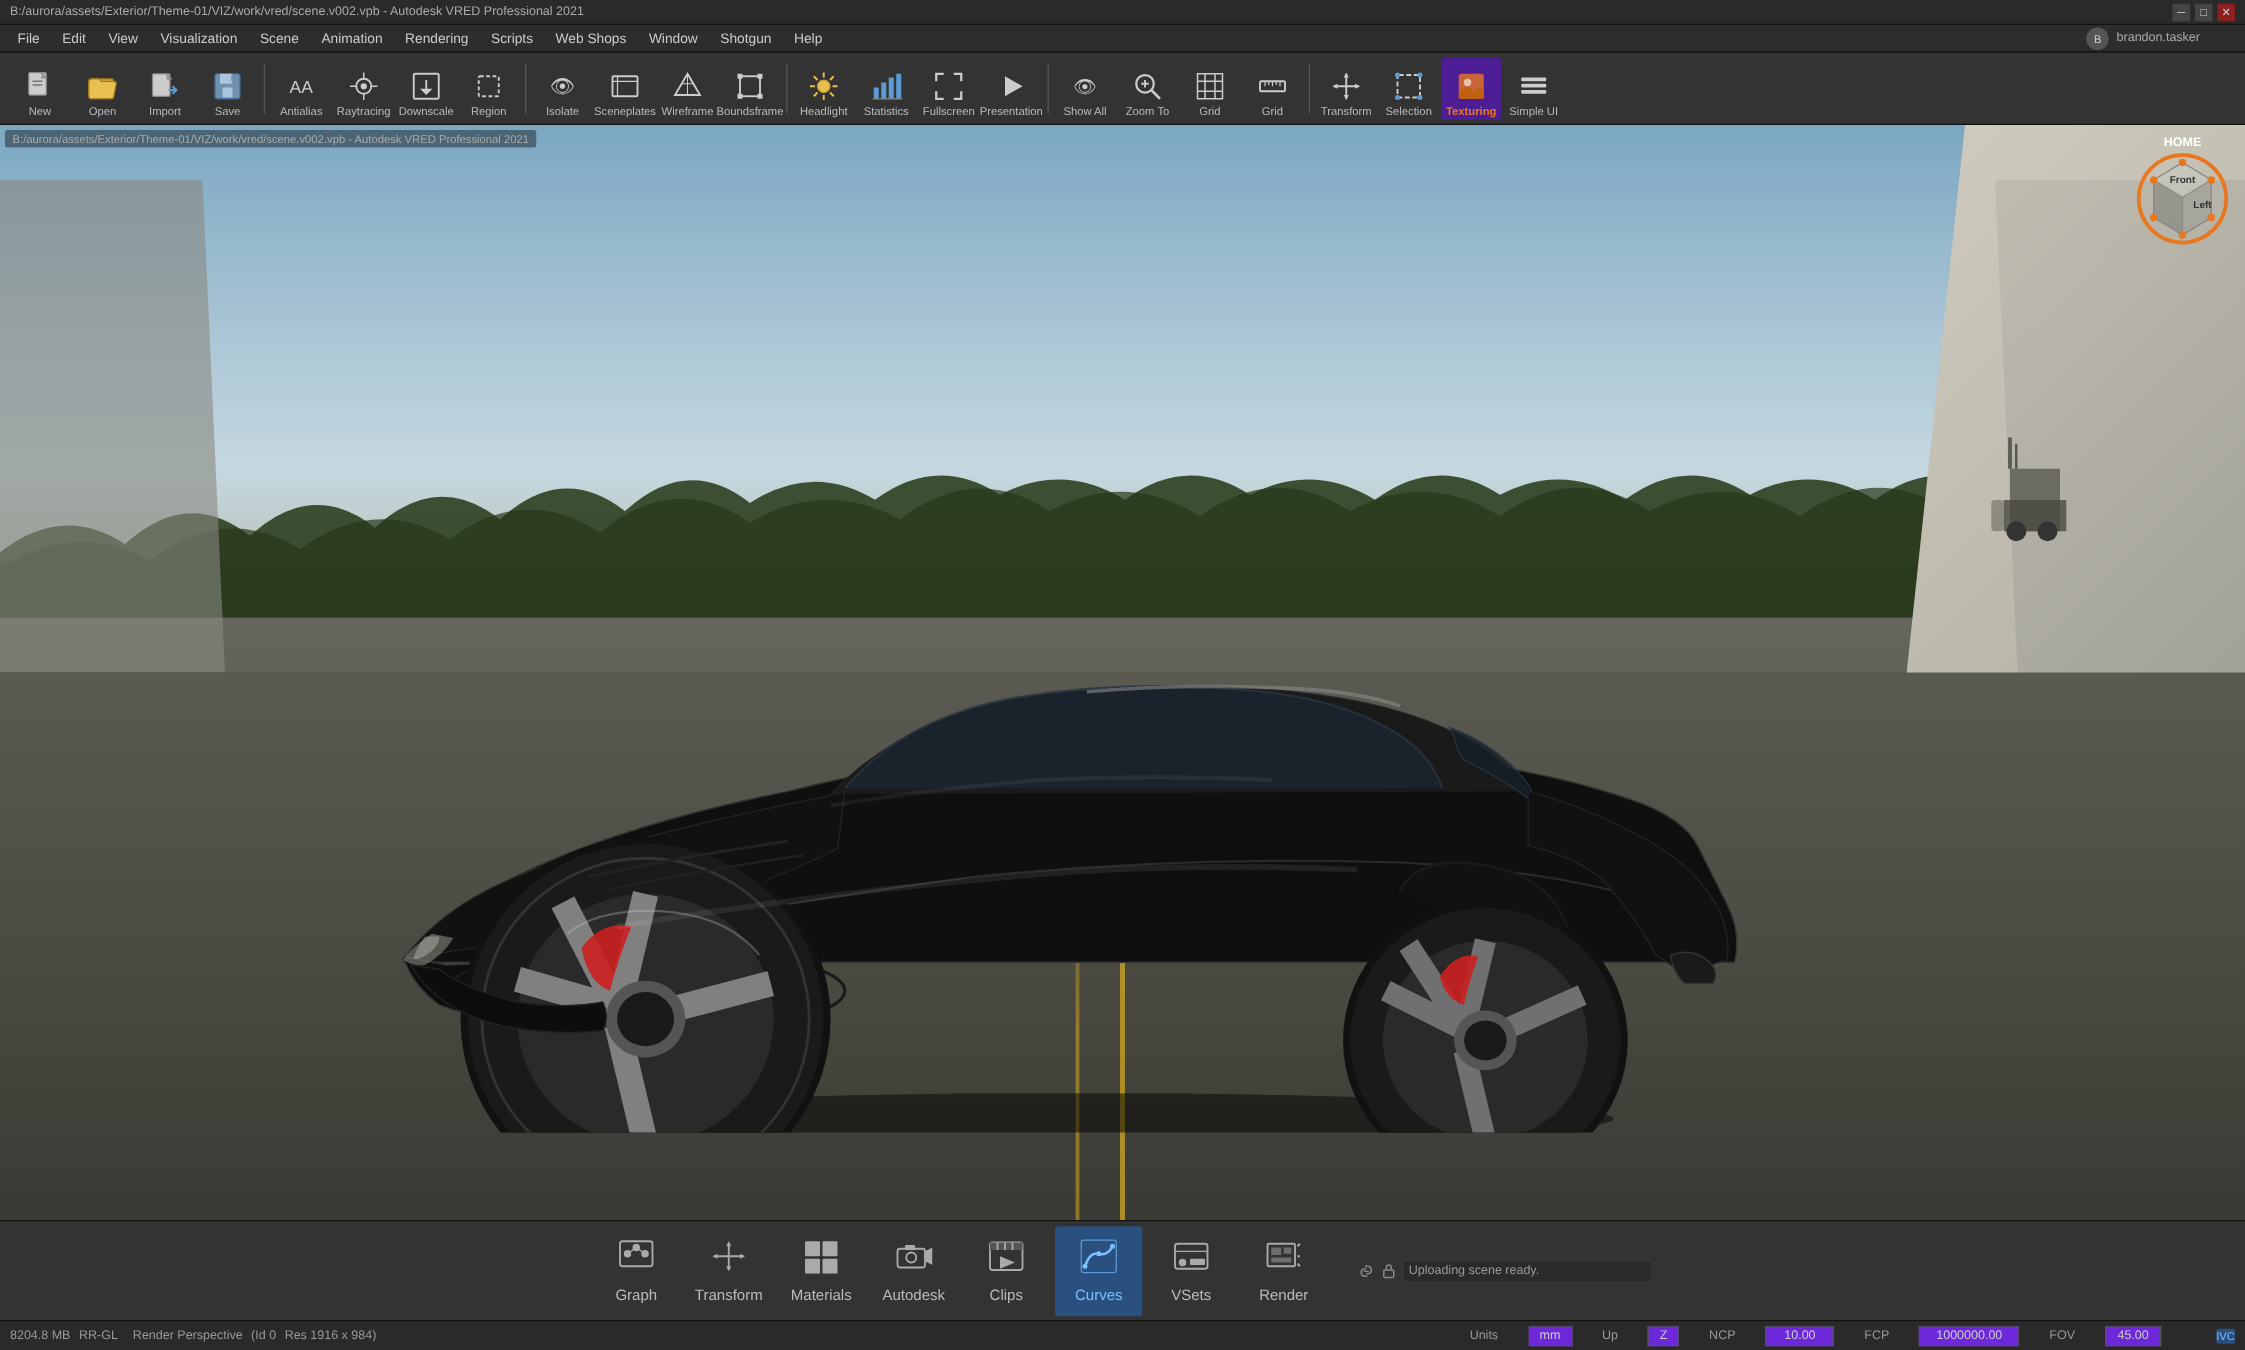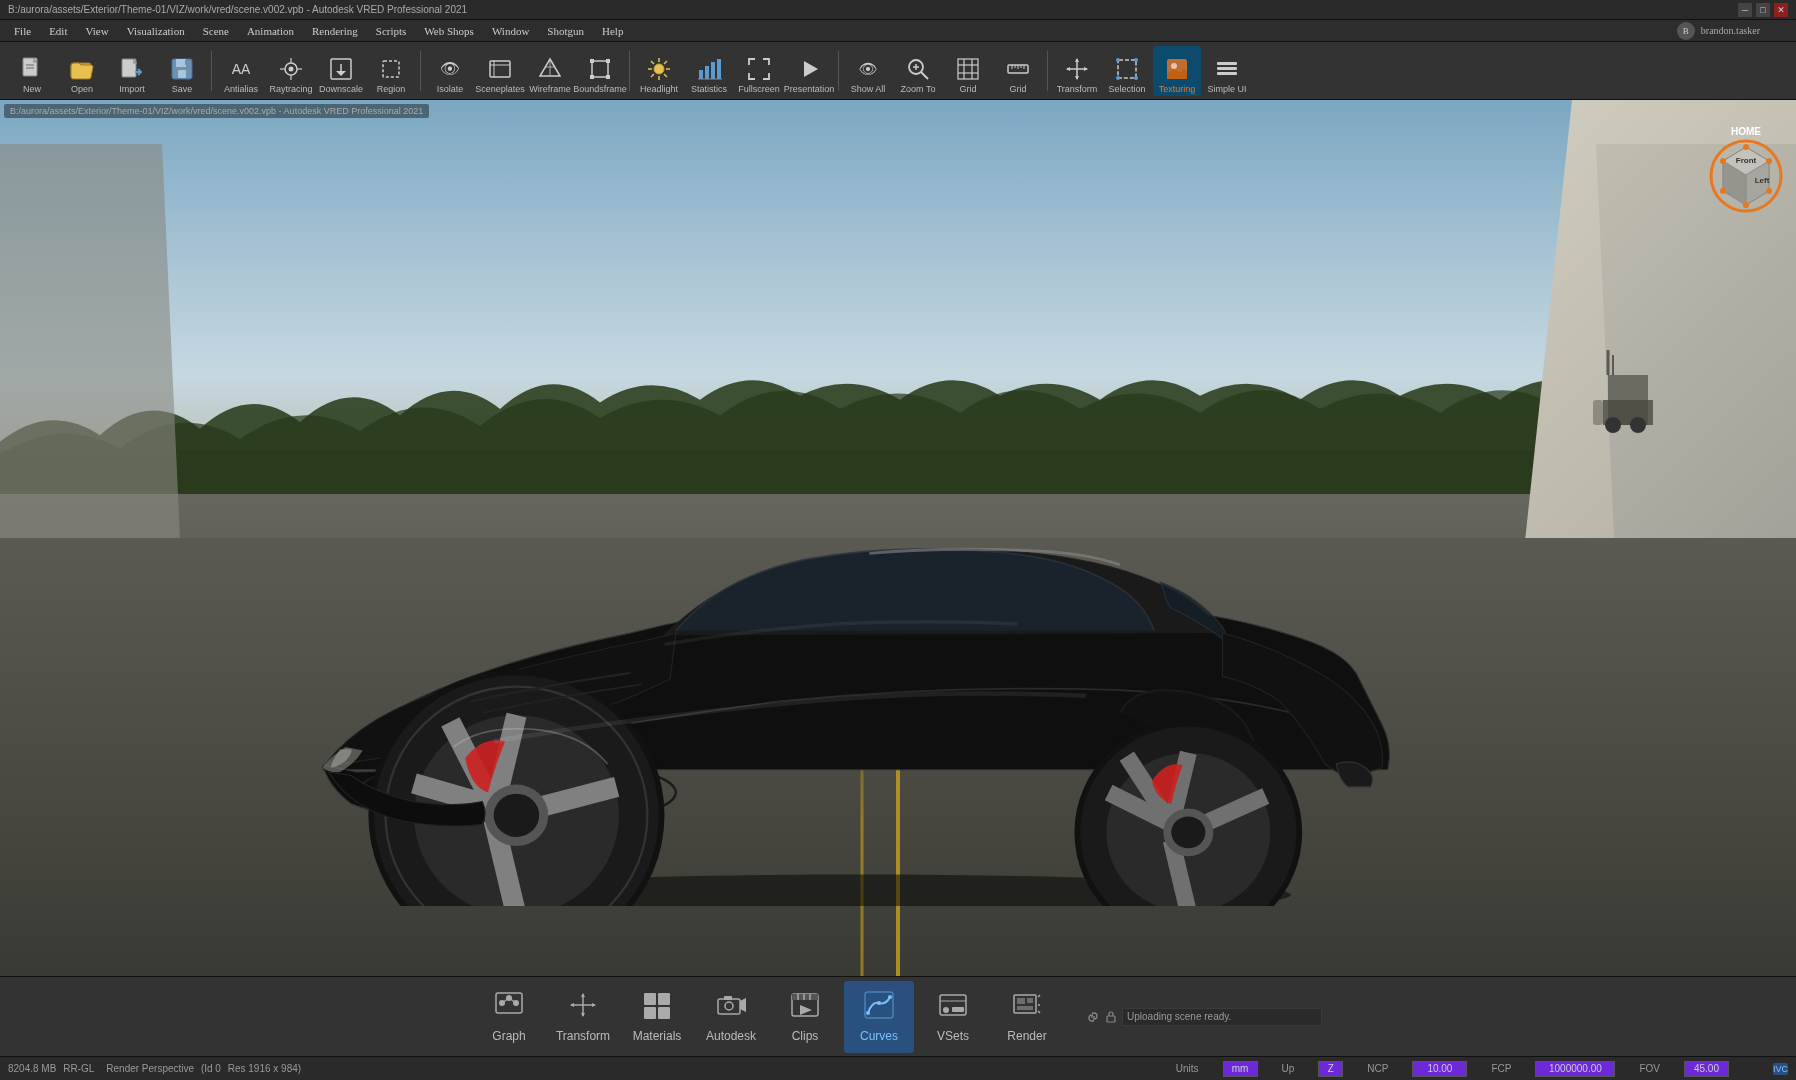--- a/index.html
+++ b/index.html
@@ -126,21 +126,21 @@
       font-size: 10px;
       color: #aaa;
       background: rgba(0,0,0,0.4);
       padding: 2px 6px;
       border-radius: 2px;
     }
 
     
     #nav-cube {
       position: absolute;
-      top: 26px;
+      top: 9px;
       right: 10px;
       width: 80px;
       height: 90px;
       display: flex;
       flex-direction: column;
       align-items: center;
     }
     #nav-cube .home-label {
       color: #fff;
       font-size: 10px;
@@ -228,21 +228,21 @@
 
 <div id="title-bar">
   <span style="flex:1; font-size:10px; color:#aaa;">B:/aurora/assets/Exterior/Theme-01/VIZ/work/vred/scene.v002.vpb - Autodesk VRED Professional 2021</span>
   <div class="win-controls">
     <button class="win-btn">─</button>
     <button class="win-btn">□</button>
     <button class="win-btn" style="background:#8b2020;">✕</button>
   </div>
 </div>
 
-<div style="position:relative; background:#2d2d2d;font-family:Liberation Serif, serif;">
+<div style="position:relative; background:#2d2d2d;">
 
   <div id="menu-bar">
     <div class="menu-item">File</div>
     <div class="menu-item">Edit</div>
     <div class="menu-item">View</div>
     <div class="menu-item">Visualization</div>
     <div class="menu-item">Scene</div>
     <div class="menu-item">Animation</div>
     <div class="menu-item">Rendering</div>
     <div class="menu-item">Scripts</div>
@@ -509,21 +509,21 @@
           <rect x="4" y="4" width="18" height="18" rx="1" fill="none" stroke="#ccc" stroke-width="1.5" stroke-dasharray="4,2"></rect>
           <circle cx="4" cy="4" r="2" fill="#5b9bd5"></circle>
           <circle cx="22" cy="4" r="2" fill="#5b9bd5"></circle>
           <circle cx="4" cy="22" r="2" fill="#5b9bd5"></circle>
           <circle cx="22" cy="22" r="2" fill="#5b9bd5"></circle>
         </svg>
     </div>
     <span class="tb-label">Selection</span>
   </div>
 
-  <div class="toolbar-btn active" style="background:#0c4a6e;">
+  <div class="toolbar-btn active" style="background:#4c1d95;font-weight:bold;">
     <div class="tb-icon">
       <svg width="26" height="26" viewBox="0 0 26 26">
           <rect x="3" y="3" width="20" height="20" rx="2" fill="#e87820" opacity="0.8"></rect>
           <circle cx="10" cy="10" r="3" fill="#fff" opacity="0.6"></circle>
           <path d="M3 18 L10 13 L16 17 L20 12 L23 16 L23 23 L3 23 Z" fill="#c06010"></path>
         </svg>
     </div>
     <span class="tb-label" style="color:#e87820;">Texturing</span>
   </div>
 

